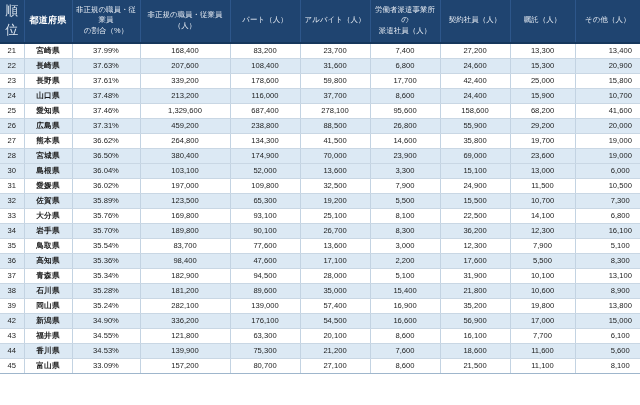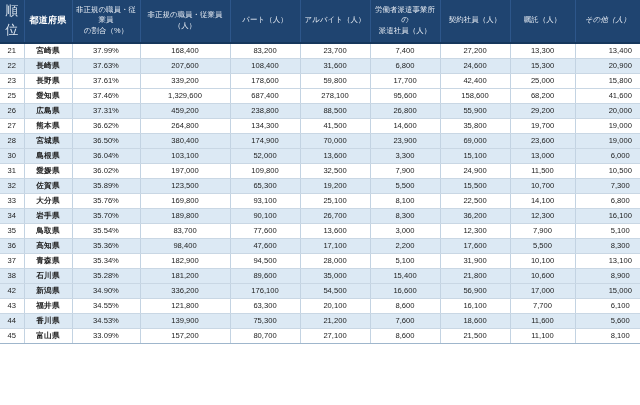--- a/index.html
+++ b/index.html
@@ -40,21 +40,21 @@
     line-height: 1.45;
     text-align: center;
     vertical-align: middle;
     height: 25px;
     padding: 2px 1px;
     border-right: 1px solid #2d568a;
     border-bottom: 2px solid #16375c;
     letter-spacing: 0.1px;
     box-sizing: border-box;
   }
-  table.rank-table thead th:last-child { border-right: none; font-style: italic; }
+  table.rank-table thead th:last-child { border-right: none; }
 
   table.rank-table thead th.th-rank {
     font-size: 13px;
     color: #dce5ef;
   }
   table.rank-table thead th.th-pref {
     font-size: 9px;
     font-weight: bold;
     color: #ffffff;
     letter-spacing: 0.3px;
@@ -189,20 +189,32 @@
           <td class="c-pref">長野県</td>
           <td class="c-pct">37.61%</td>
           <td class="c-num">339,200</td>
           <td class="c-num">178,600</td>
           <td class="c-num">59,800</td>
           <td class="c-num">17,700</td>
           <td class="c-num">42,400</td>
           <td class="c-num">25,000</td>
           <td class="c-num">15,800</td>
         </tr>
+        <tr class="row-even">
+          <td class="c-rank">24</td>
+          <td class="c-pref">山口県</td>
+          <td class="c-pct">37.48%</td>
+          <td class="c-num">213,200</td>
+          <td class="c-num">116,000</td>
+          <td class="c-num">37,700</td>
+          <td class="c-num">8,600</td>
+          <td class="c-num">24,400</td>
+          <td class="c-num">15,900</td>
+          <td class="c-num">10,700</td>
+        </tr>
         <tr class="row-odd">
           <td class="c-rank">25</td>
           <td class="c-pref">愛知県</td>
           <td class="c-pct">37.46%</td>
           <td class="c-num">1,329,600</td>
           <td class="c-num">687,400</td>
           <td class="c-num">278,100</td>
           <td class="c-num">95,600</td>
           <td class="c-num">158,600</td>
           <td class="c-num">68,200</td>
@@ -345,20 +357,32 @@
           <td class="c-pref">石川県</td>
           <td class="c-pct">35.28%</td>
           <td class="c-num">181,200</td>
           <td class="c-num">89,600</td>
           <td class="c-num">35,000</td>
           <td class="c-num">15,400</td>
           <td class="c-num">21,800</td>
           <td class="c-num">10,600</td>
           <td class="c-num">8,900</td>
         </tr>
+        <tr class="row-odd">
+          <td class="c-rank">39</td>
+          <td class="c-pref">岡山県</td>
+          <td class="c-pct">35.24%</td>
+          <td class="c-num">282,100</td>
+          <td class="c-num">139,000</td>
+          <td class="c-num">57,400</td>
+          <td class="c-num">16,900</td>
+          <td class="c-num">35,200</td>
+          <td class="c-num">19,800</td>
+          <td class="c-num">13,800</td>
+        </tr>
         <tr class="row-even">
           <td class="c-rank">42</td>
           <td class="c-pref">新潟県</td>
           <td class="c-pct">34.90%</td>
           <td class="c-num">336,200</td>
           <td class="c-num">176,100</td>
           <td class="c-num">54,500</td>
           <td class="c-num">16,600</td>
           <td class="c-num">56,900</td>
           <td class="c-num">17,000</td>

